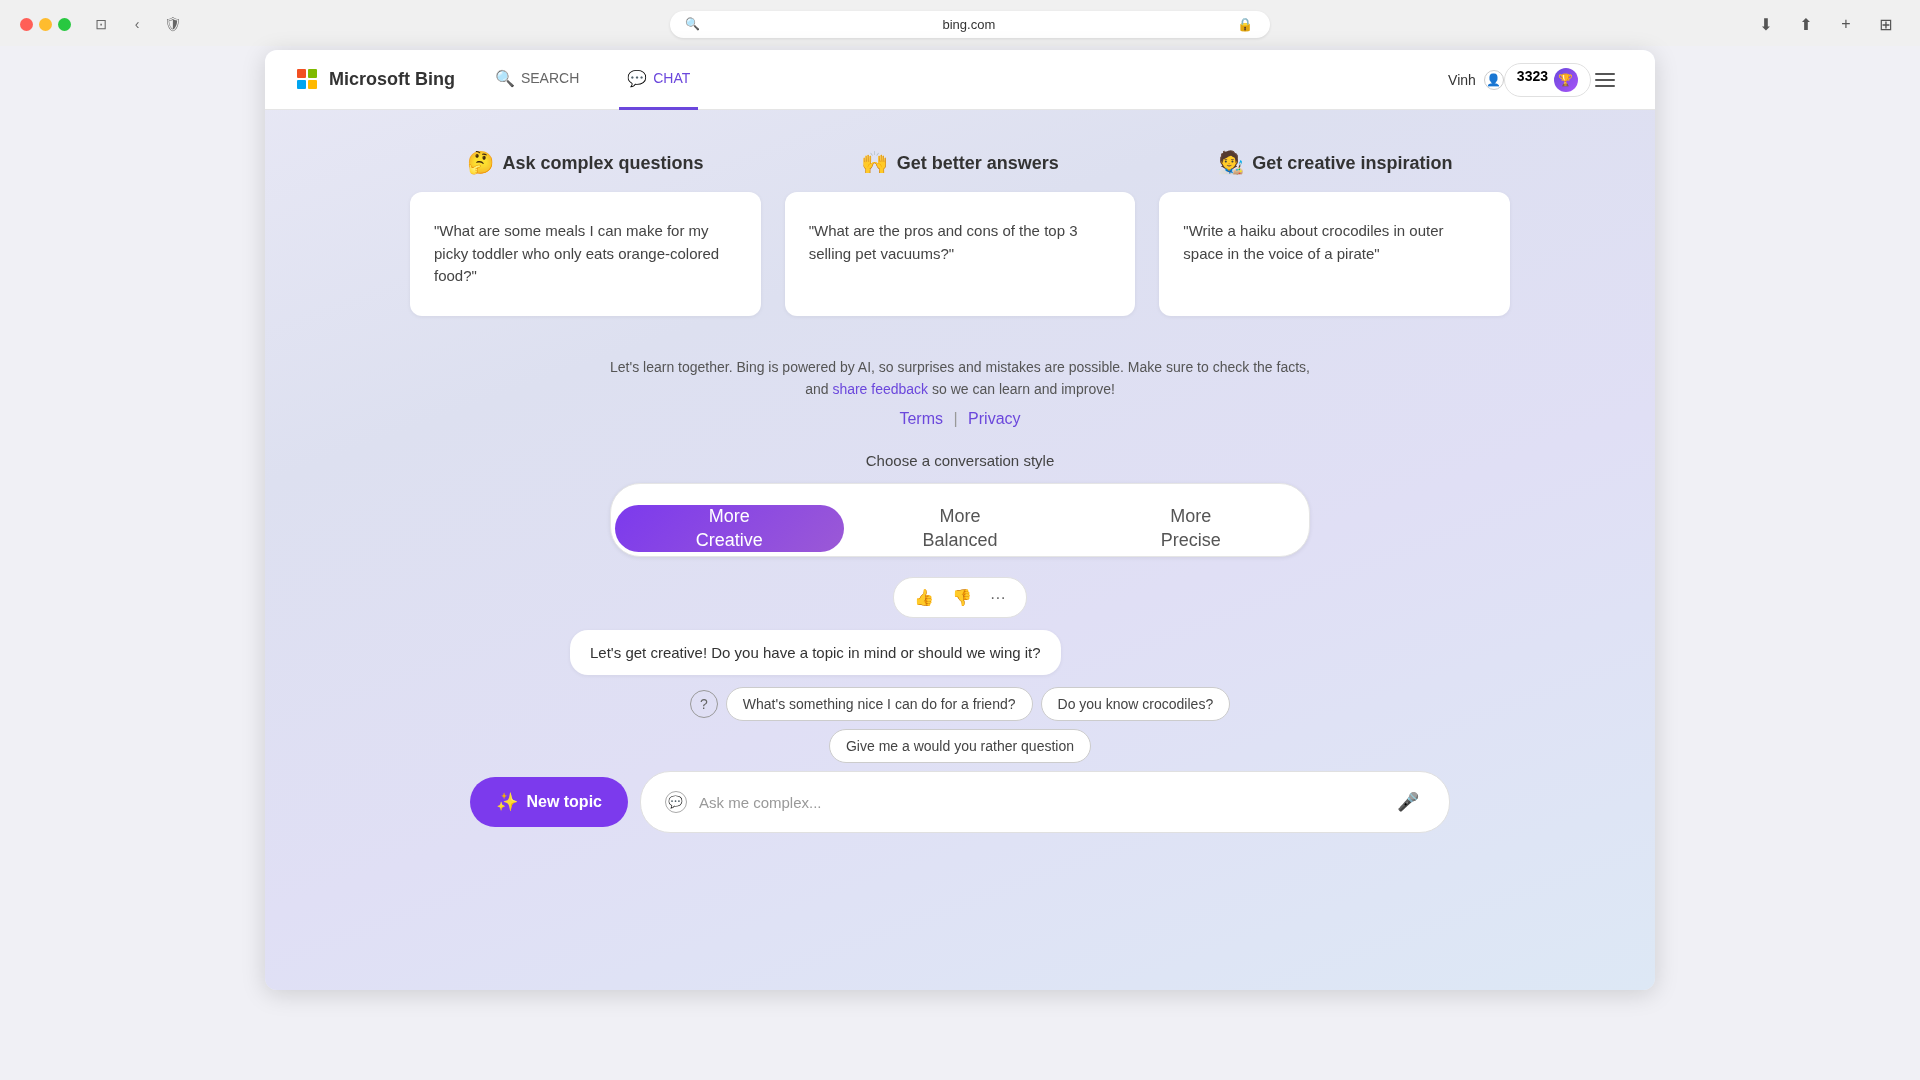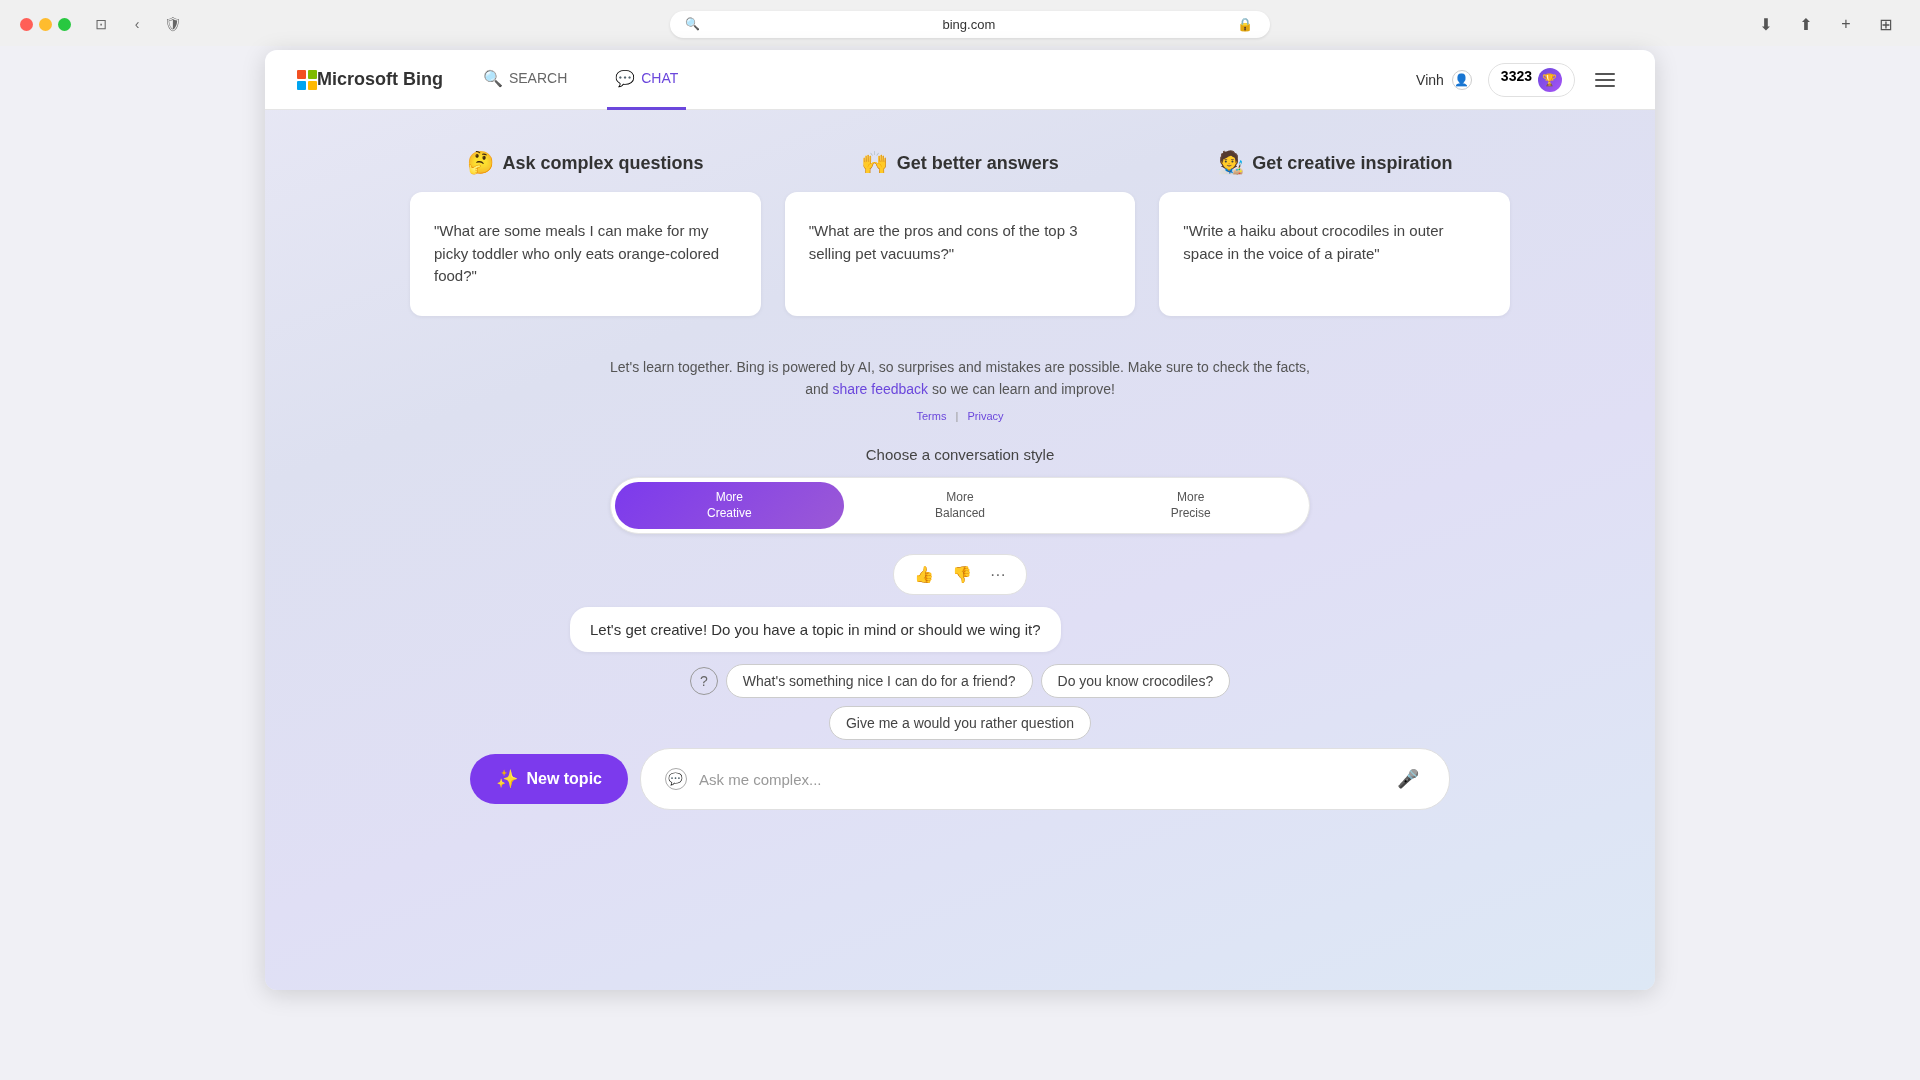--- a/index.html
+++ b/index.html
@@ -111,22 +111,22 @@
       padding: 0 32px;
       height: 60px;
       display: flex;
       align-items: center;
       gap: 32px;
       border-bottom: 1px solid #e5e5e5;
       flex-shrink: 0;
     }
     .logo {
       display: flex;
-      align-items: flex-end;
-      gap: 0;
+      align-items: flex-start;
+      gap: 12px;
       font-size: 18px;
       font-weight: 600;
       color: #333;
     }
     .logo-squares {
       display: grid;
       grid-template-columns: 1fr 1fr;
       gap: 2px;
       width: 20px;
       height: 20px;
@@ -153,21 +153,21 @@
     .nav-item.active {
       color: #6b47dc;
       border-bottom: 3px solid #6b47dc;
     }
     .nav-icon { font-size: 16px; }
 
     .header-right {
       margin-left: auto;
       display: flex;
       align-items: center;
-      gap: 16px;
+      gap: 0;
     }
     .user-section {
       display: flex;
       align-items: center;
       gap: 8px;
       font-size: 14px;
       color: #333;
     }
     .user-icon {
       width: 20px;
@@ -275,21 +275,21 @@
       font-size: 14px;
       color: #555;
       line-height: 1.6;
     }
     .info-link {
       color: #6b47dc;
       text-decoration: none;
     }
     .info-links {
       margin-top: 10px;
-      font-size: 11px;
+      font-size: 16px;
     }
     .info-links a {
       color: #6b47dc;
       text-decoration: none;
     }
     .info-links span {
       color: #999;
       margin: 0 6px;
     }
 
@@ -309,29 +309,30 @@
       display: flex;
       background: white;
       border-radius: 30px;
       padding: 4px;
       gap: 2px;
       box-shadow: 0 1px 4px rgba(0,0,0,0.08);
       border: 1px solid #e5e5e5;
     }
     .style-btn {
       flex: 1;
-      padding: 8px 20px;
+      padding: 0 20px;
       border-radius: 26px;
       border: none;
       cursor: pointer;
-      font-size: 12px;
+      font-size: 18px;
       font-weight: 500;
       background: none;
       color: #555;
       line-height: 1.3;
+      margin-top: 17px;
     }
     .style-btn.active {
       background: linear-gradient(135deg, #7c3aed, #9b59d6);
       color: white;
     }
     .style-btn span { display: block; }
     .style-label { font-weight: 400; }
 
     
     .chat-area {

